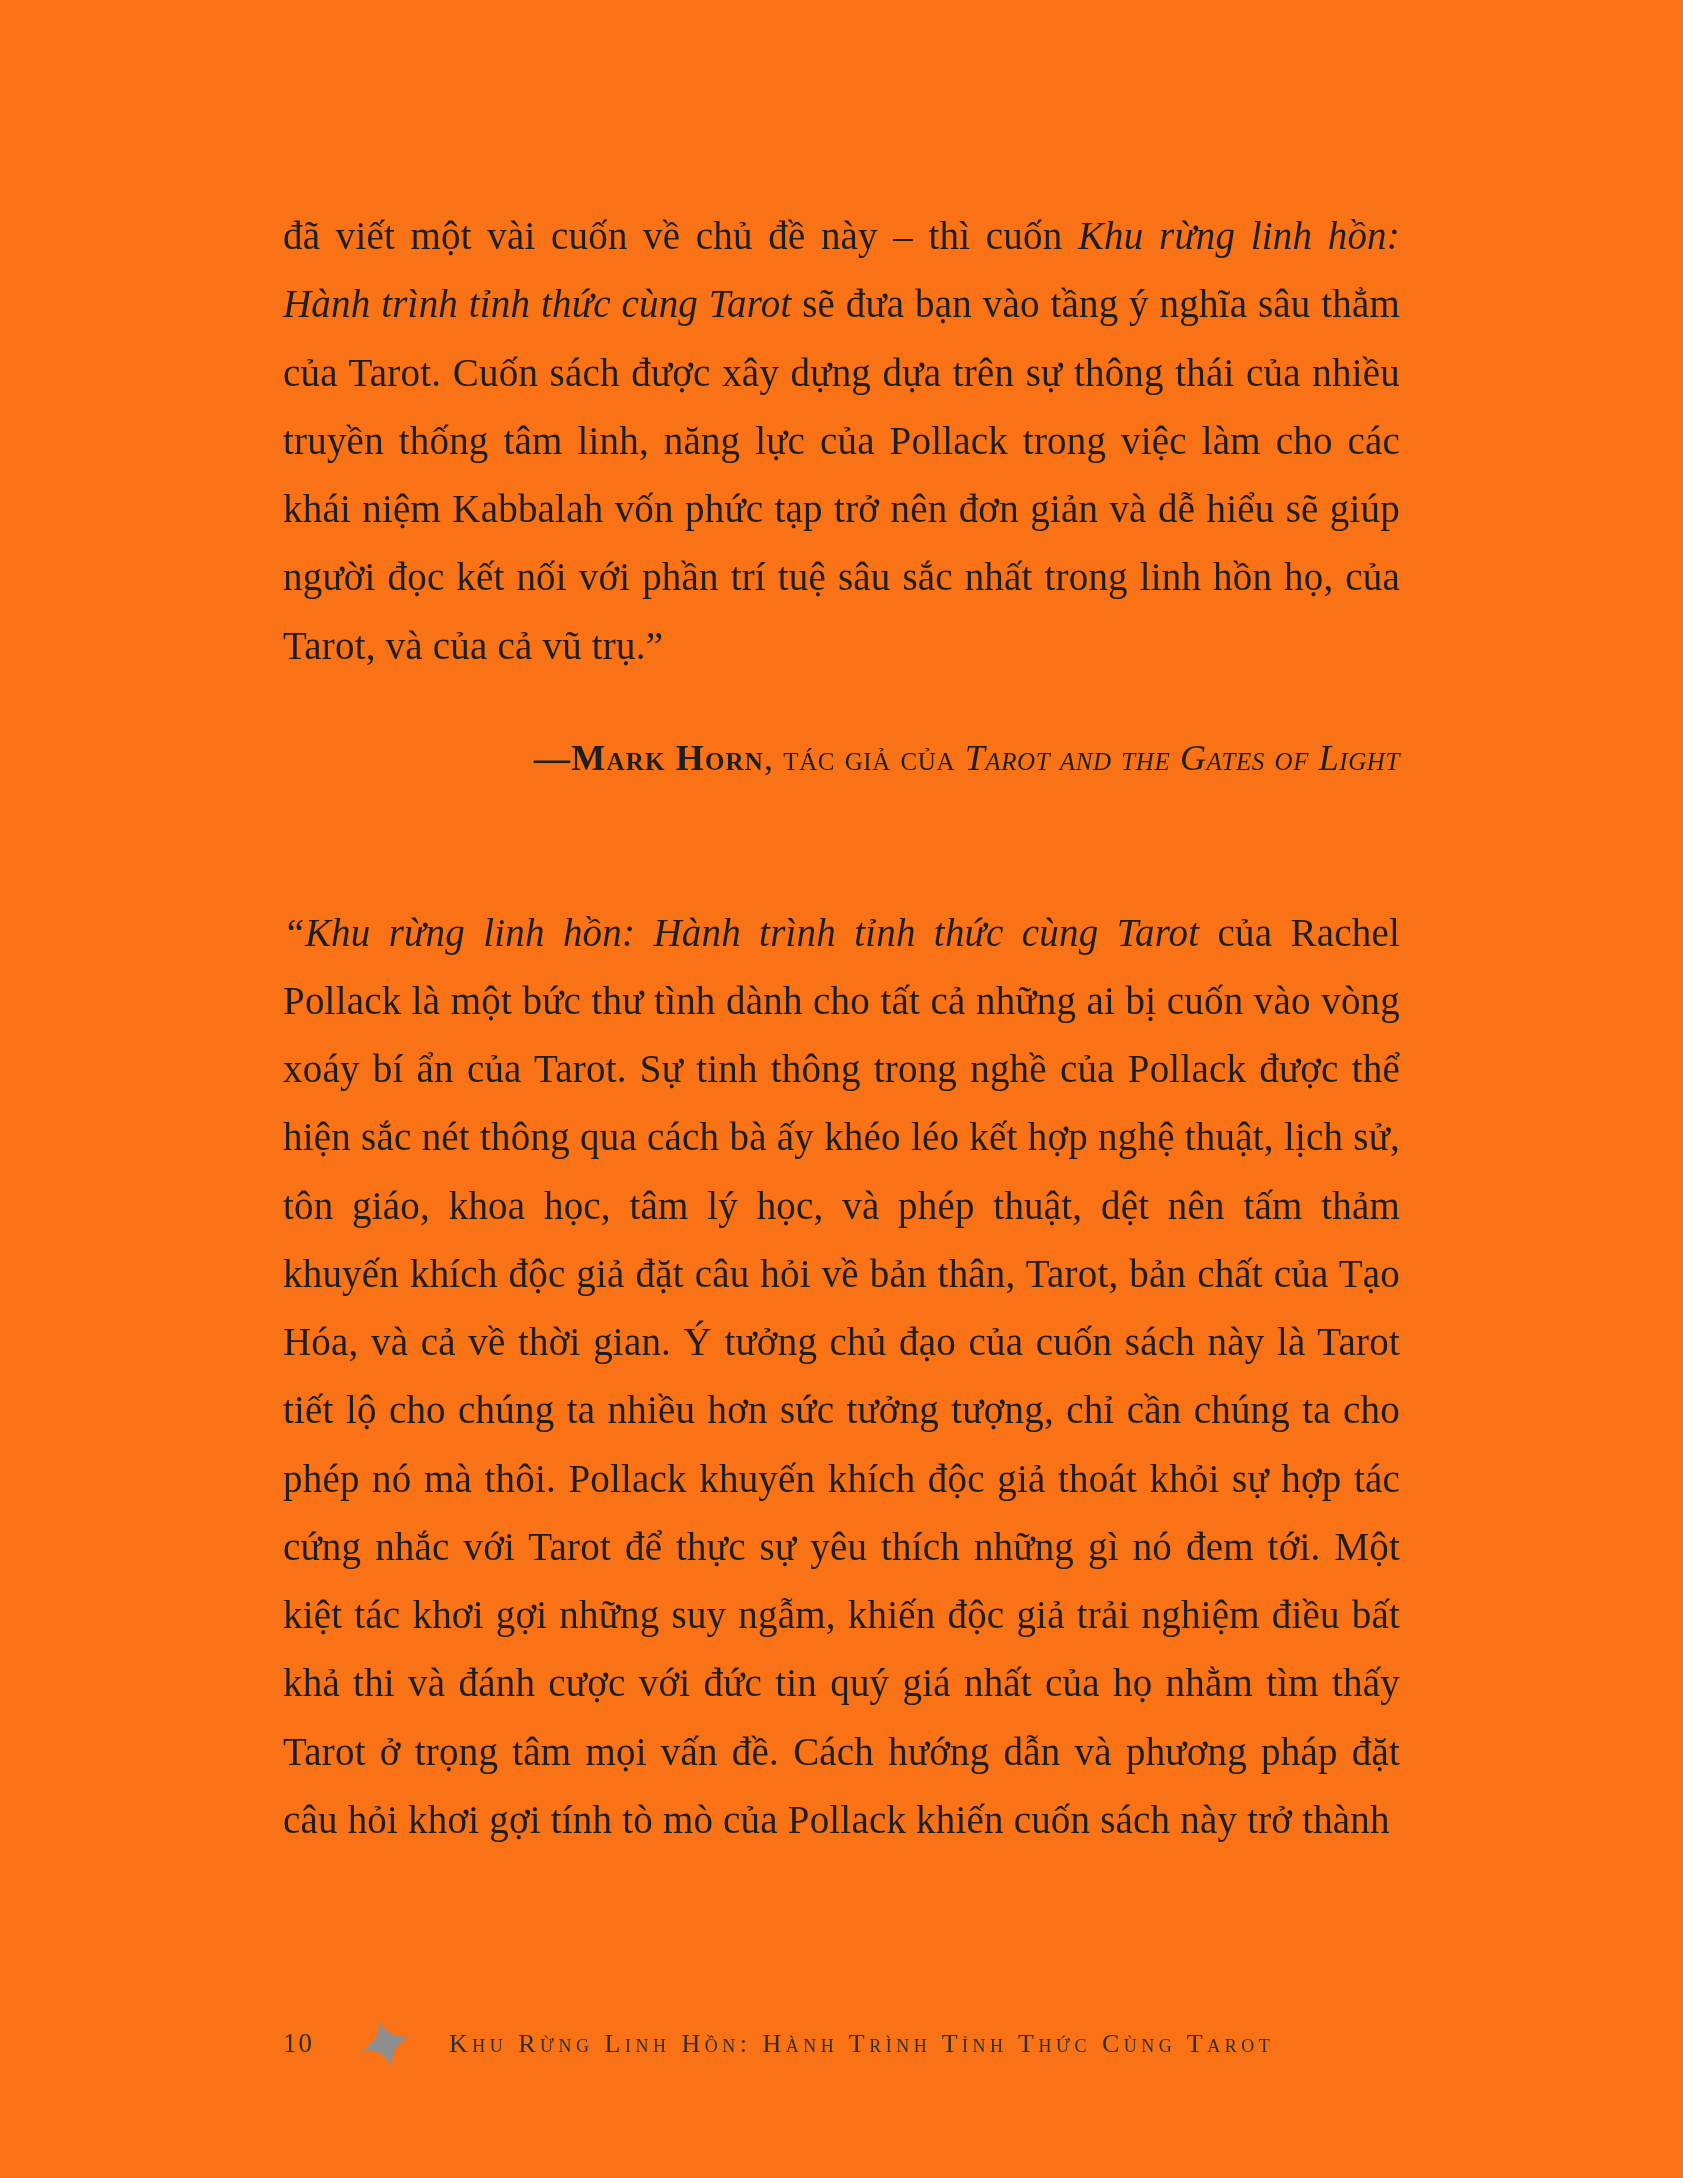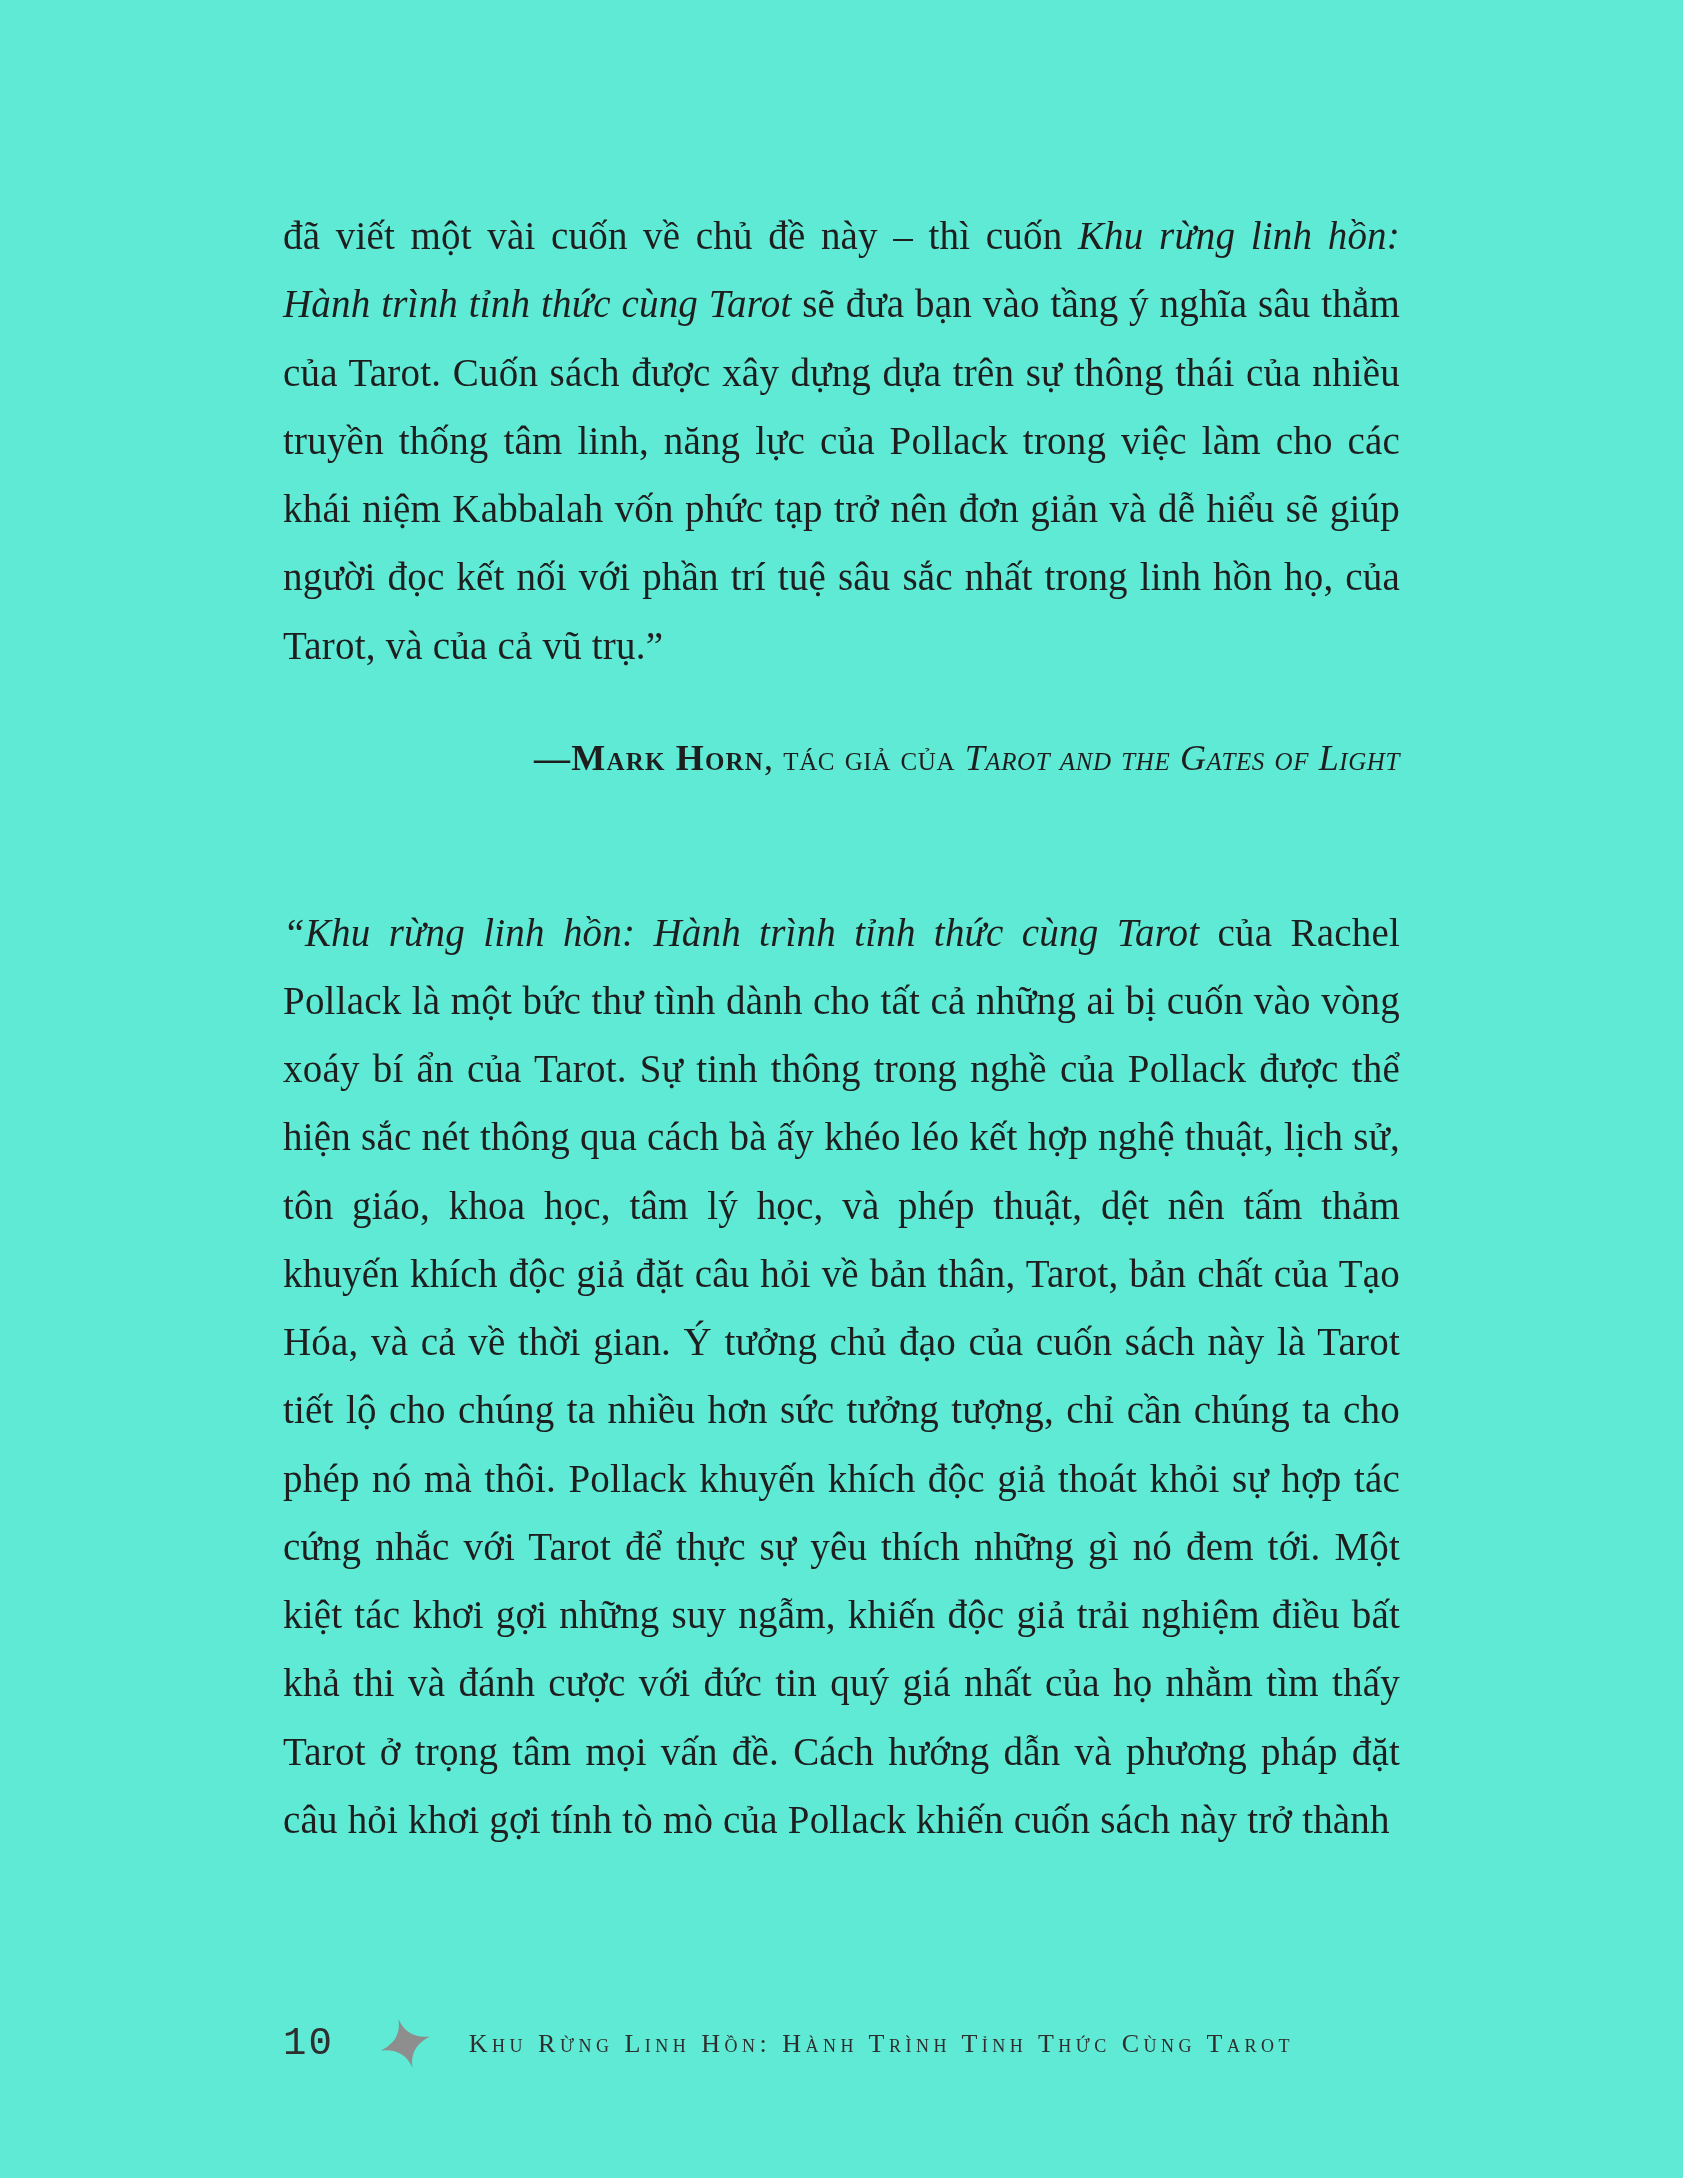--- a/index.html
+++ b/index.html
@@ -2,21 +2,21 @@
 <html><head>
 <meta charset="utf-8">
 <style>
   * { box-sizing: border-box; }
   html, body { margin: 0; padding: 0; background: #ffffff; }
 
   .page {
     position: relative;
     width: 1683px;
     height: 2178px;
-    background: #5eead4;
+    background: #f97316;
     font-family: "Liberation Serif", "DejaVu Serif", serif;
     overflow: hidden;
   }
 
   .text-block {
     position: absolute;
     left: 283px;
     top: 202px;
     width: 1117px;
     color: #1e1e1e;
@@ -51,23 +51,22 @@
     position: absolute;
     left: 283px;
     top: 2018px;
     width: 1117px;
     display: flex;
     align-items: center;
     color: #2e2e2e;
   }
 
   .page-num {
-    font-size: 39px;
+    font-size: 27px;
     letter-spacing: 2px;
-    font-family: Liberation Mono, monospace;
   }
 
   .star {
     margin: 0 38px 0 46px;
     display: flex;
     align-items: center;
   }
   .star svg {
     width: 51px;
     height: 51px;

